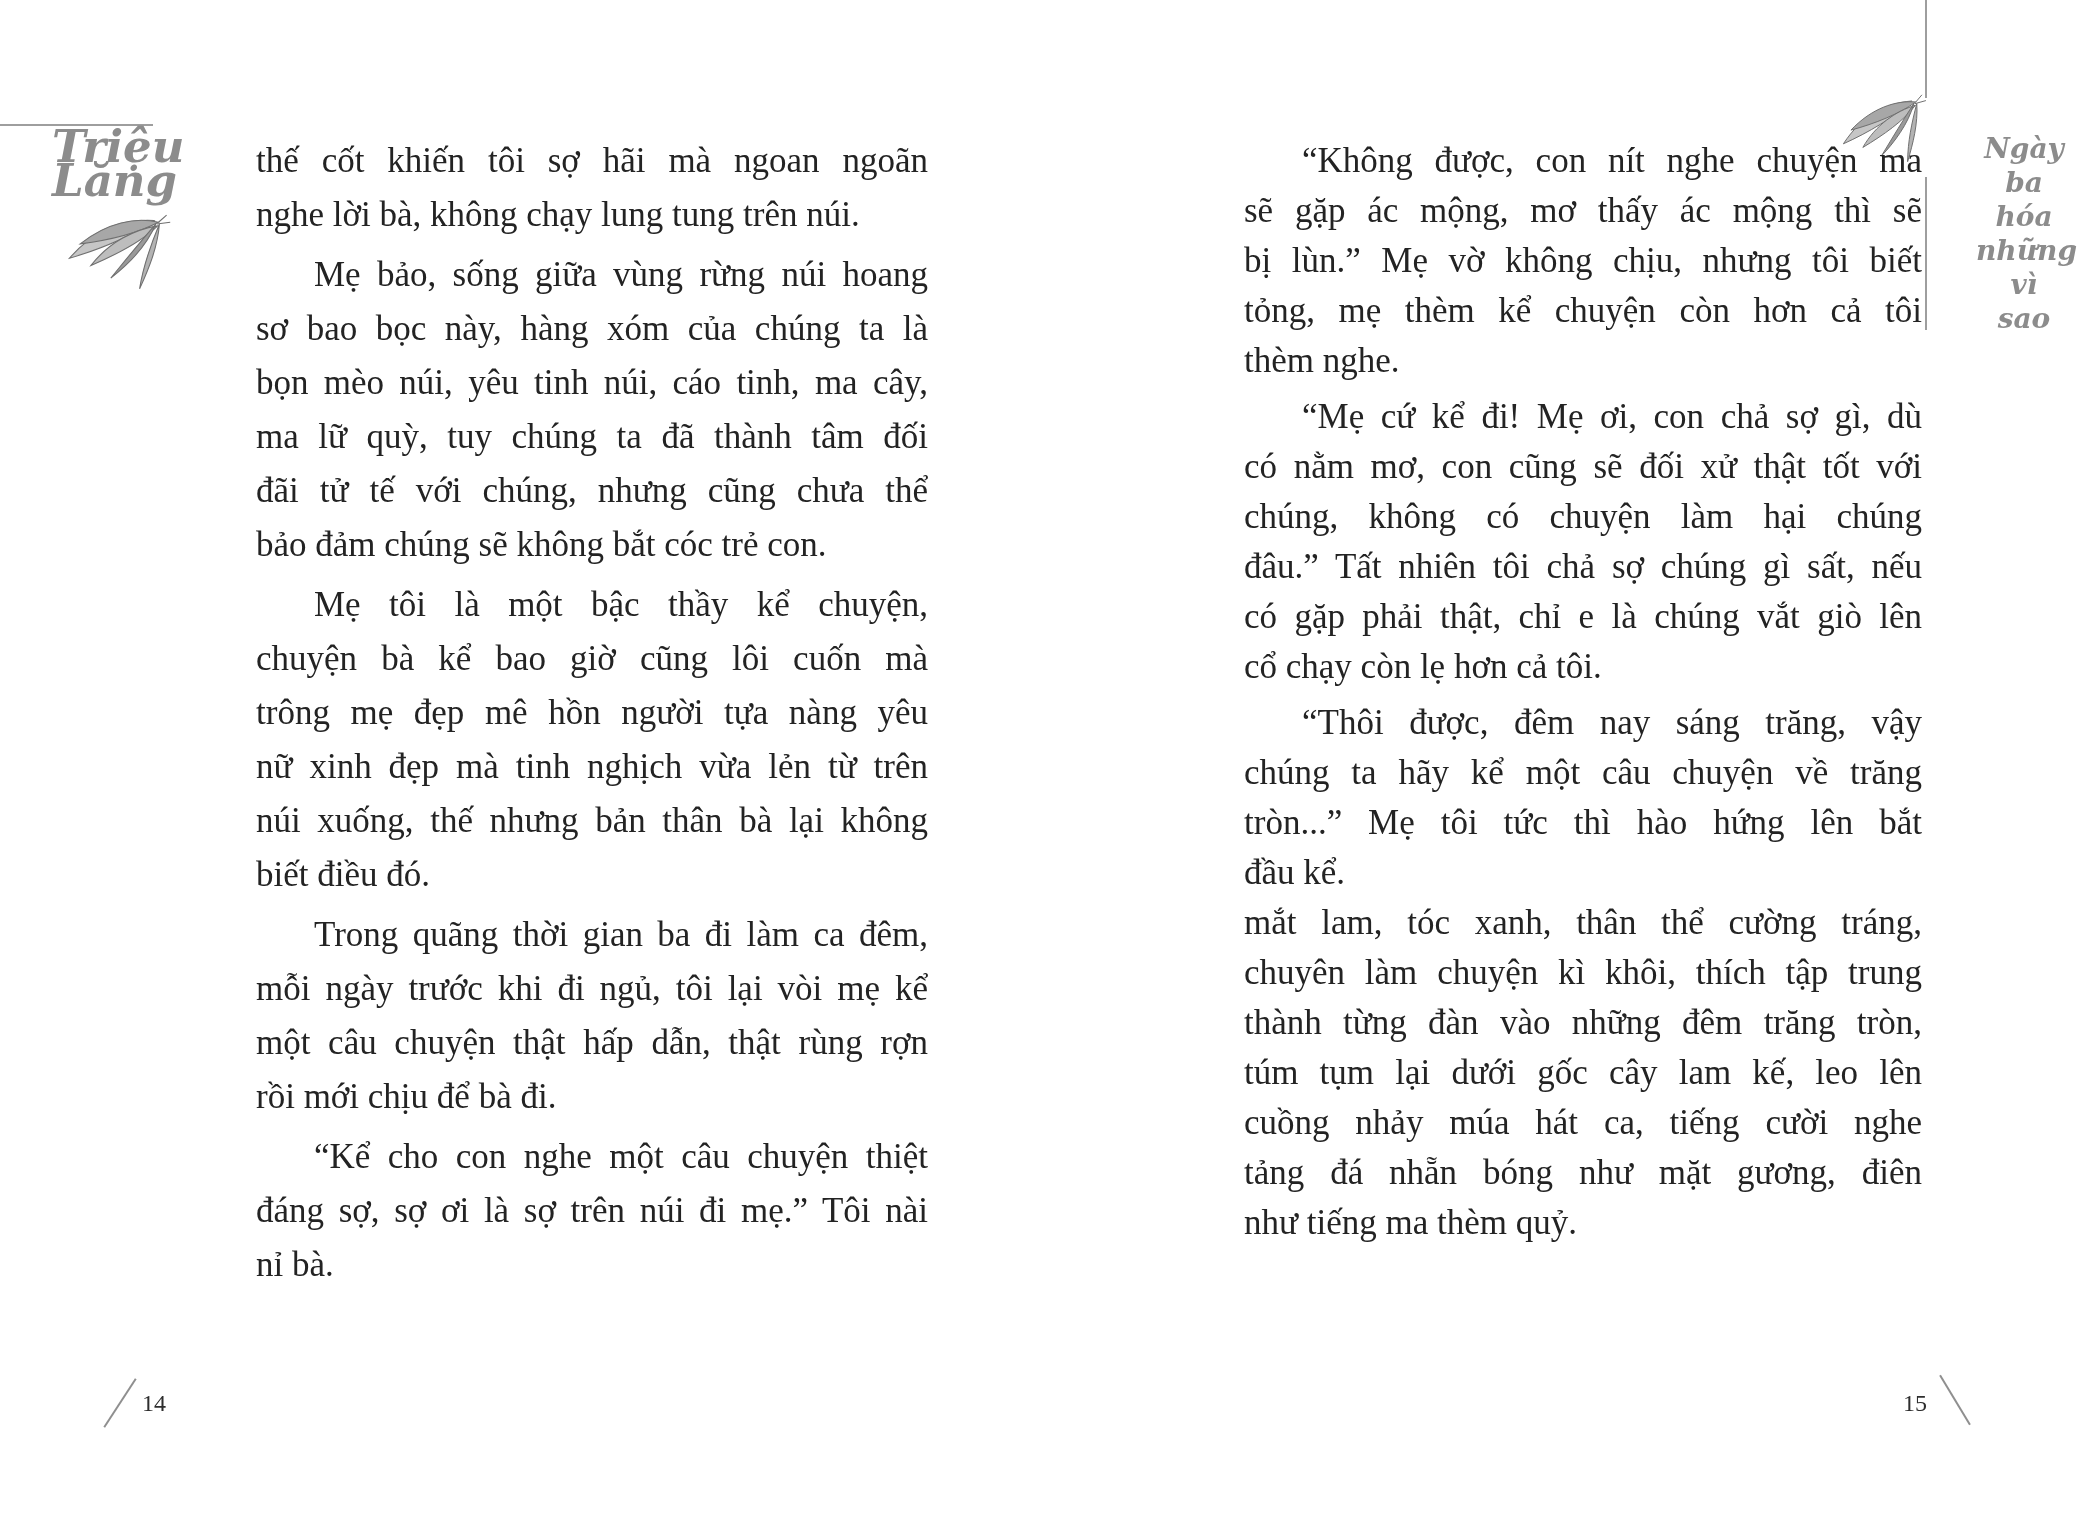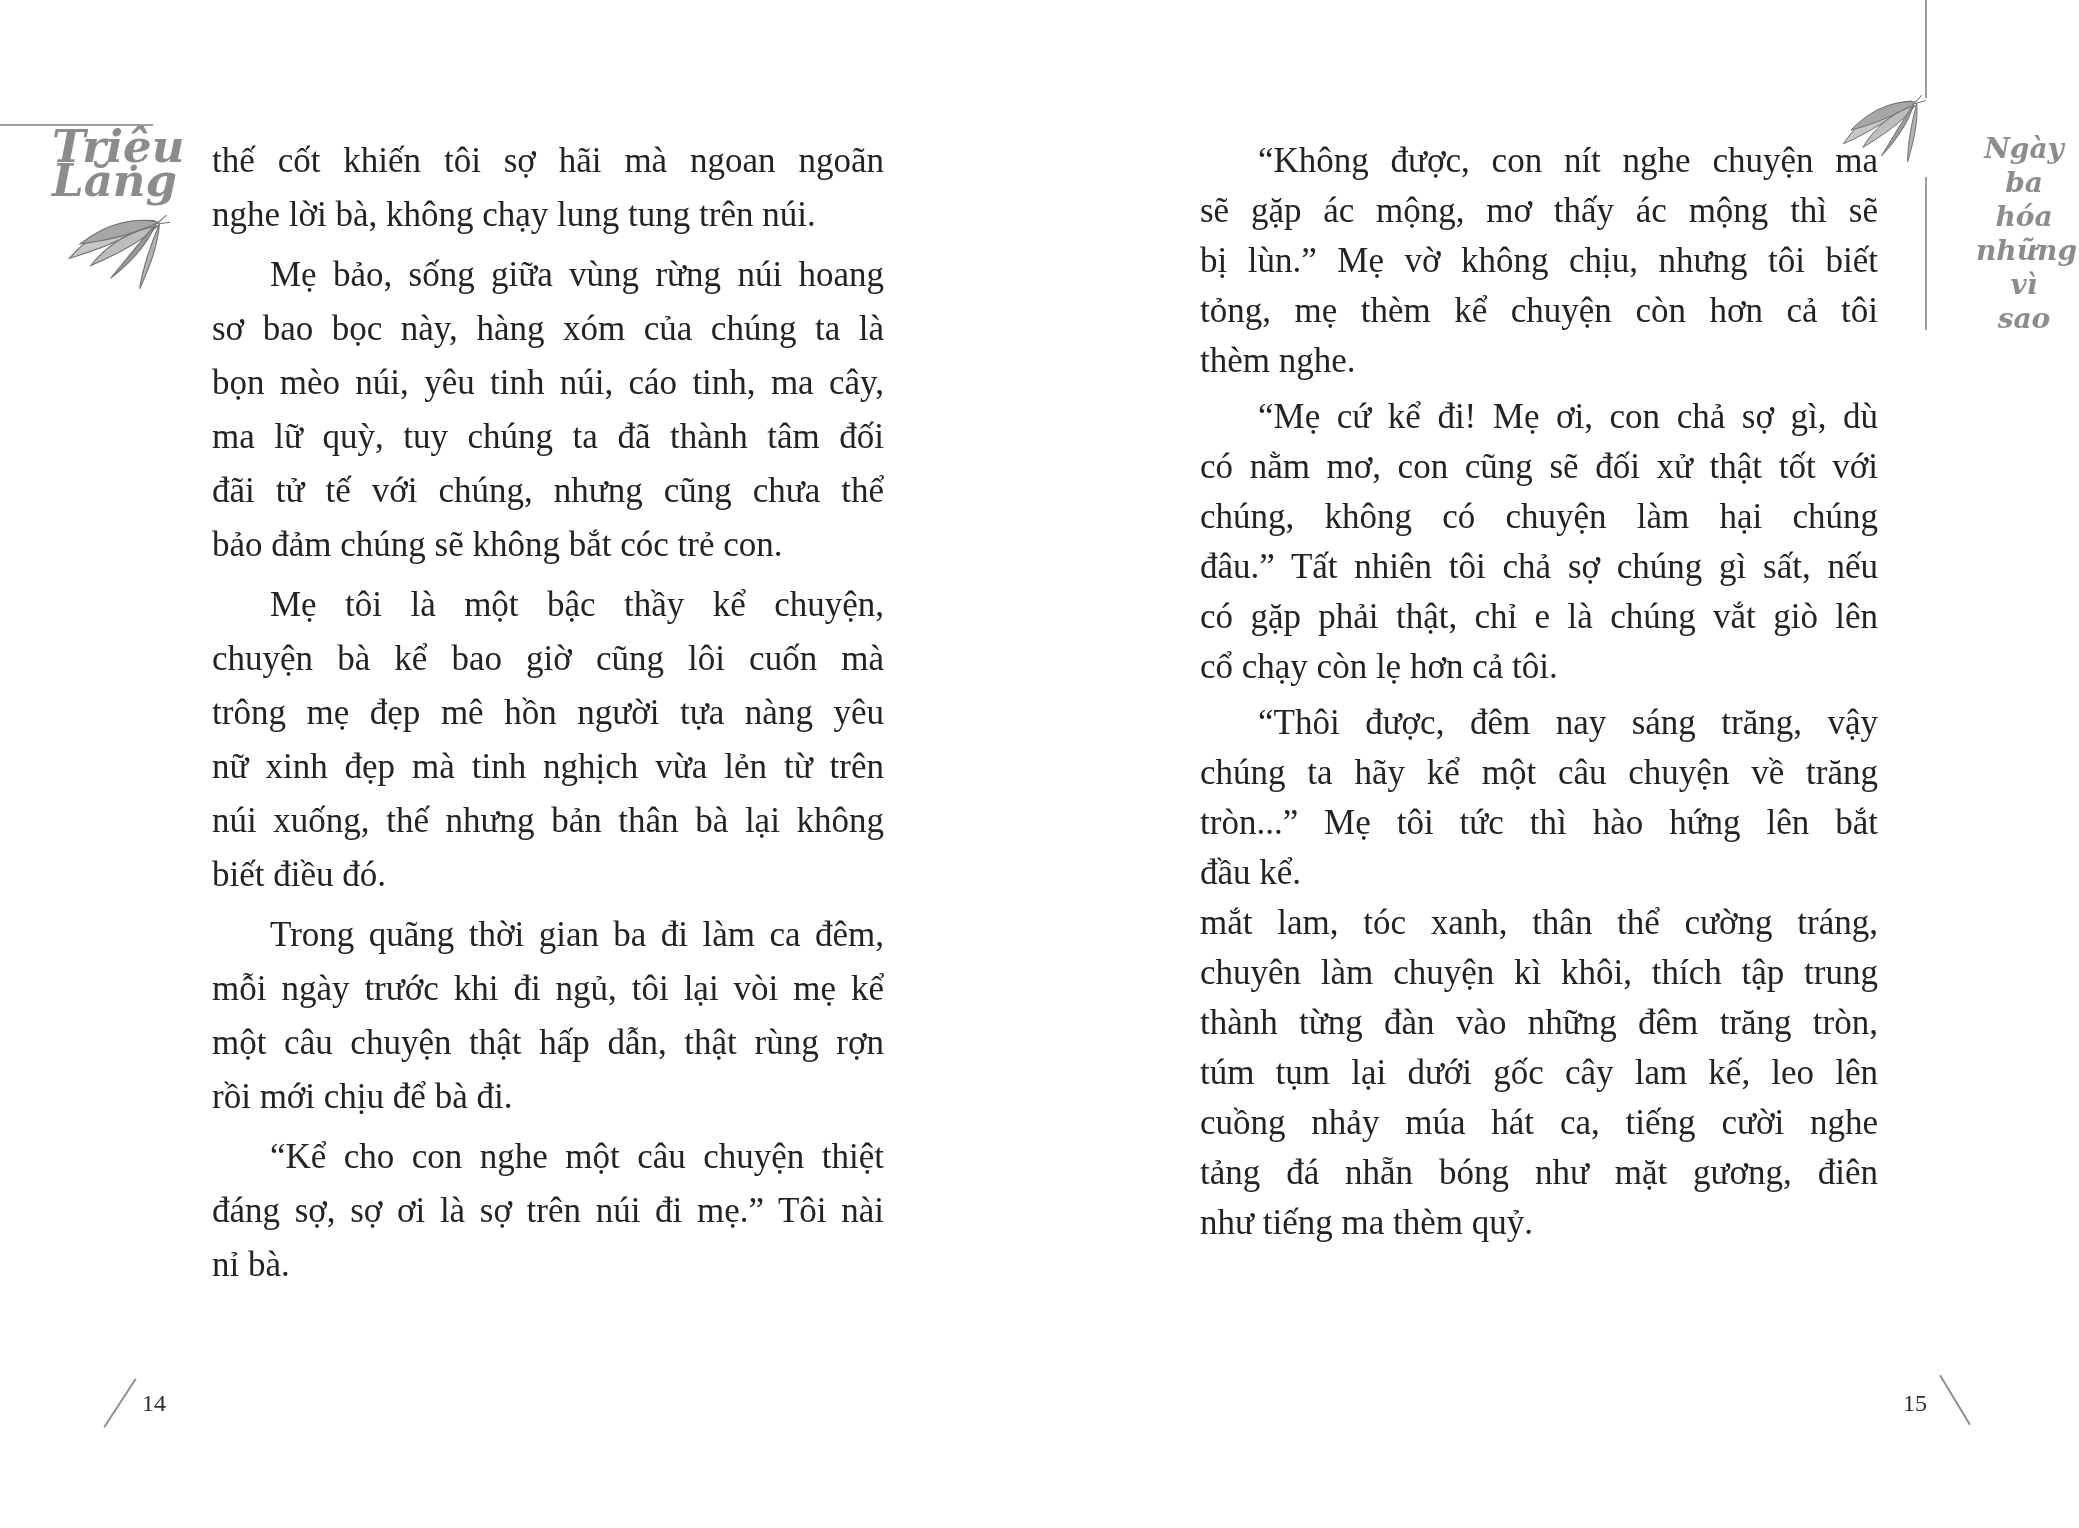--- a/index.html
+++ b/index.html
@@ -27,20 +27,21 @@
 
   
   .bamboo{position:absolute;}
   #bamboo-left{left:64px;top:212px;width:108px;height:88px;}
   #bamboo-right{left:1838px;top:90px;width:94px;height:92px;transform:rotate(-8deg);}
 
   
   .page-text{
     position:absolute;color:#232323;font-size:35px;
     font-family:"Liberation Serif","DejaVu Serif",serif;
+    margin-left:44px;
   }
   #left-text{left:212px;top:134px;width:672px;line-height:54px;}
   #right-text{left:1200px;top:136px;width:678px;line-height:50px;}
   .line{text-align:justify;text-align-last:justify;white-space:normal;}
   .line.last{text-align-last:left;}
   .line.indent{text-indent:58px;}
   .line.para-start{margin-top:6px;}
 
   
   .page-number{

